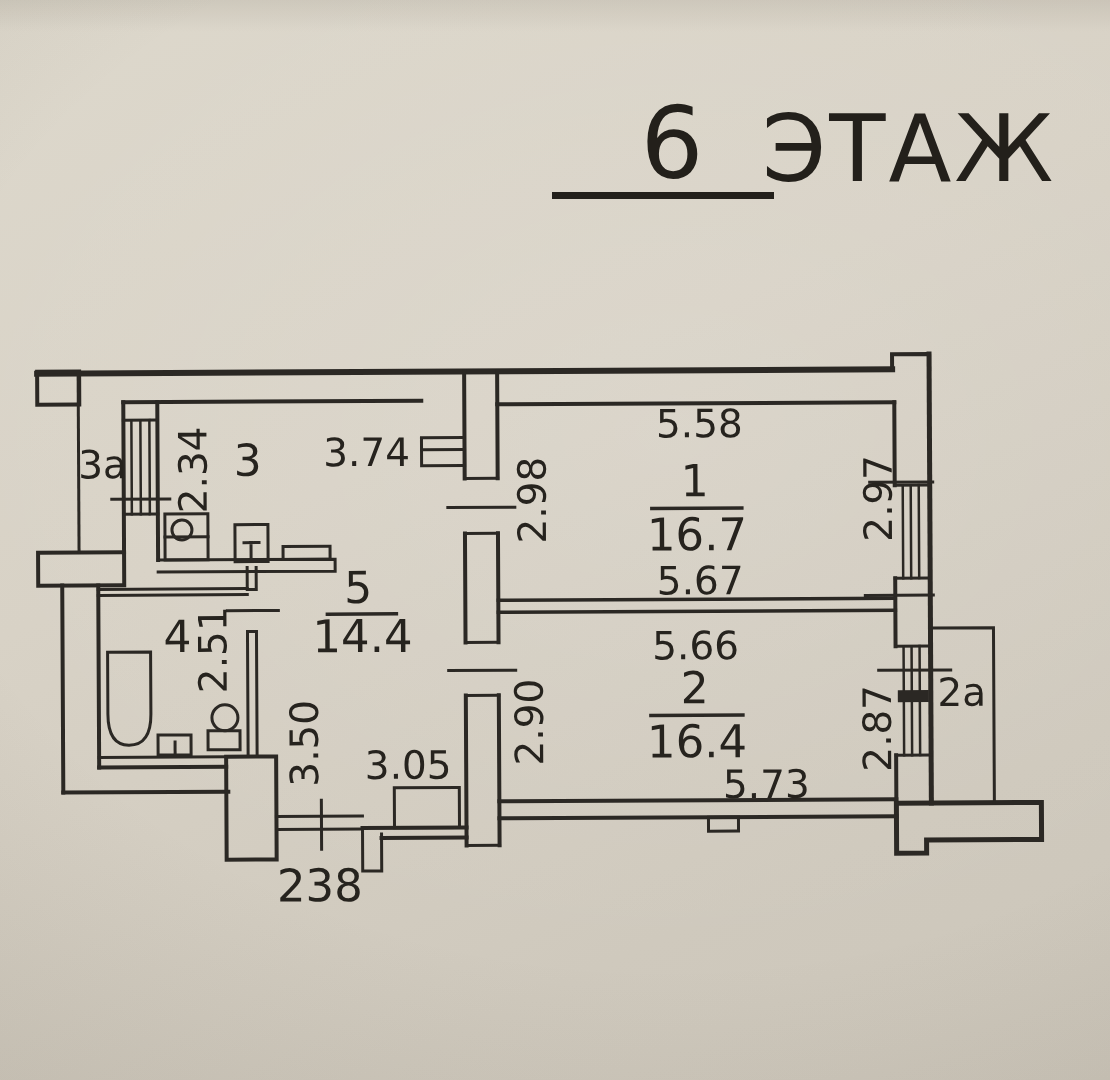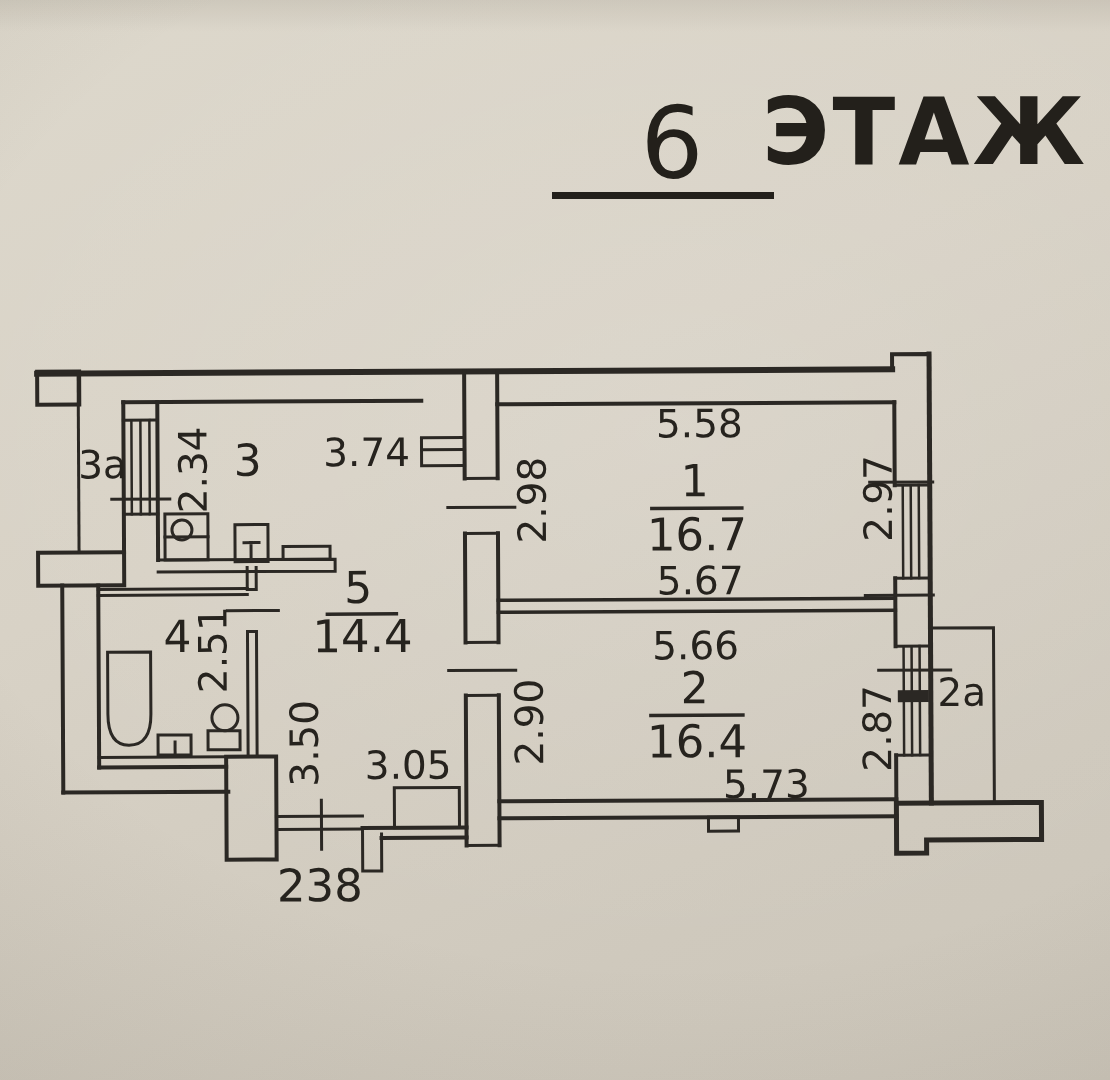--- a/index.html
+++ b/index.html
@@ -13,22 +13,22 @@
     background:
       radial-gradient(120% 90% at 60% 40%, rgba(255,255,255,0.10) 0%, rgba(0,0,0,0) 55%, rgba(60,50,35,0.14) 100%),
       linear-gradient(180deg, rgba(80,70,55,0.10) 0%, rgba(0,0,0,0) 3%);
   }
   .titlebar{position:absolute;left:0;top:0;width:1110px;height:230px;color:#23201b;}
   .floor-num{
     position:absolute;left:622px;top:86px;width:100px;text-align:center;
     font-size:99px;font-weight:500;letter-spacing:0;
   }
   .floor-word{
-    position:absolute;left:762px;top:79px;
-    font-size:92px;font-weight:700;letter-spacing:3px;
+    position:absolute;left:762px;top:96px;
+    font-size:92px;font-weight:400;letter-spacing:3px;
   }
   .title-underline{
     position:absolute;left:552px;top:192px;width:222px;height:7px;background:#23201b;
   }
   svg text{fill:#26231e;}
   .dim{font-size:39px;}
   .roomid{font-size:44px;}
   .big{font-size:45px;}
 </style>
 </head>

